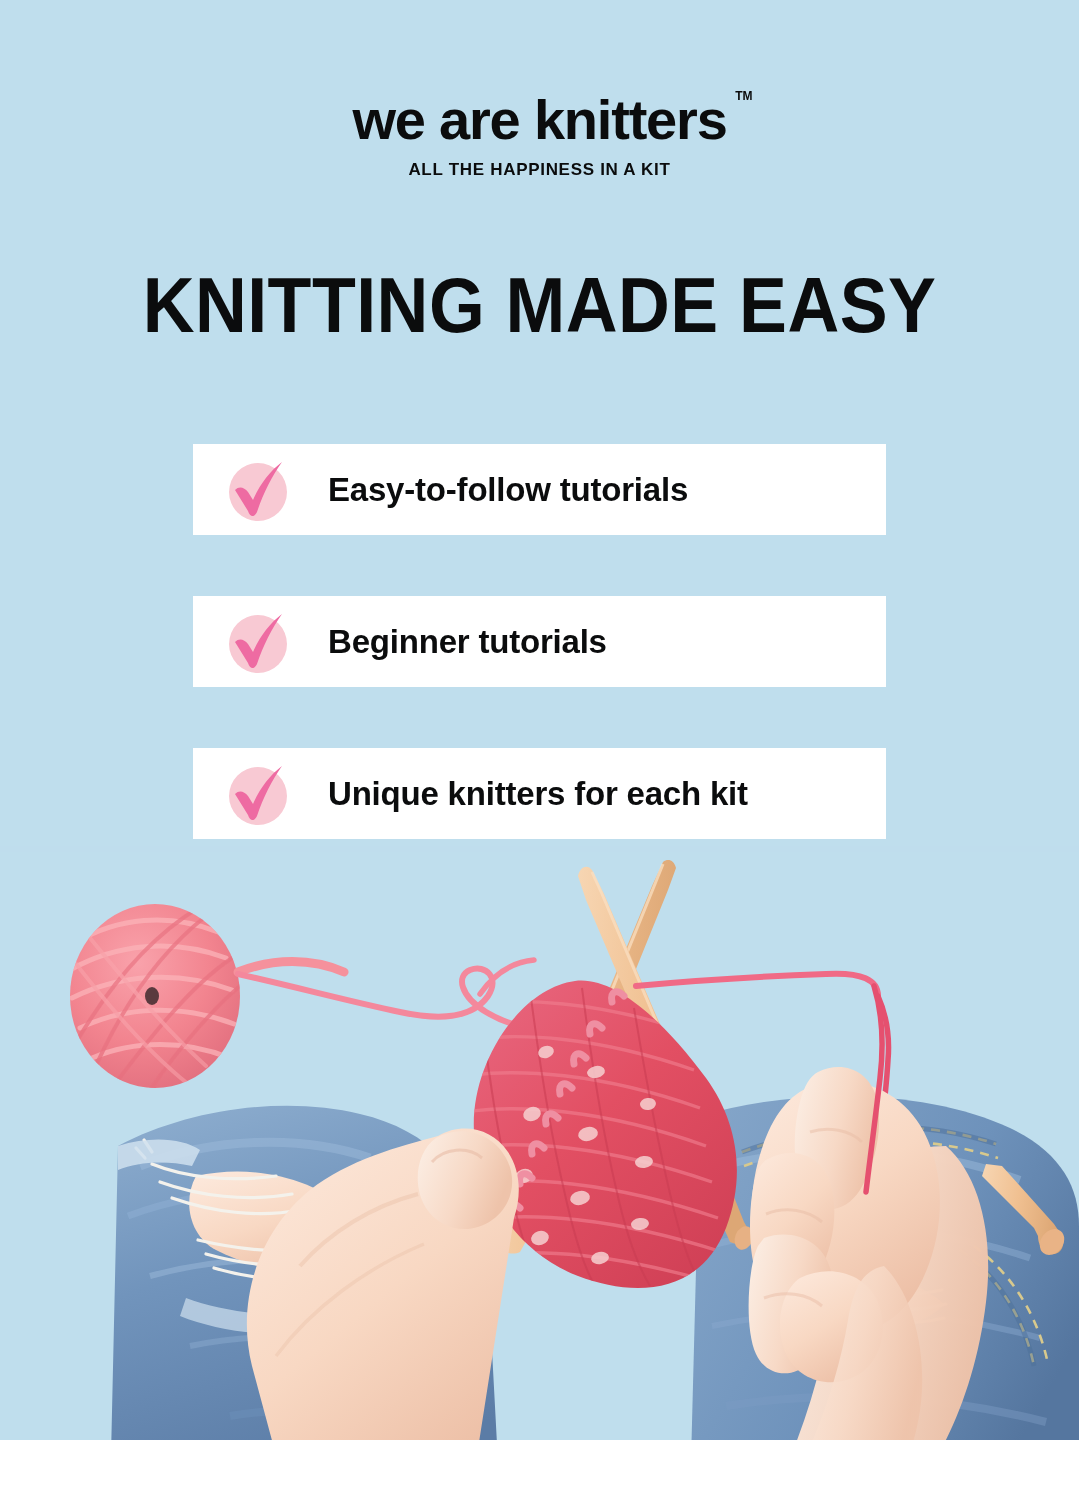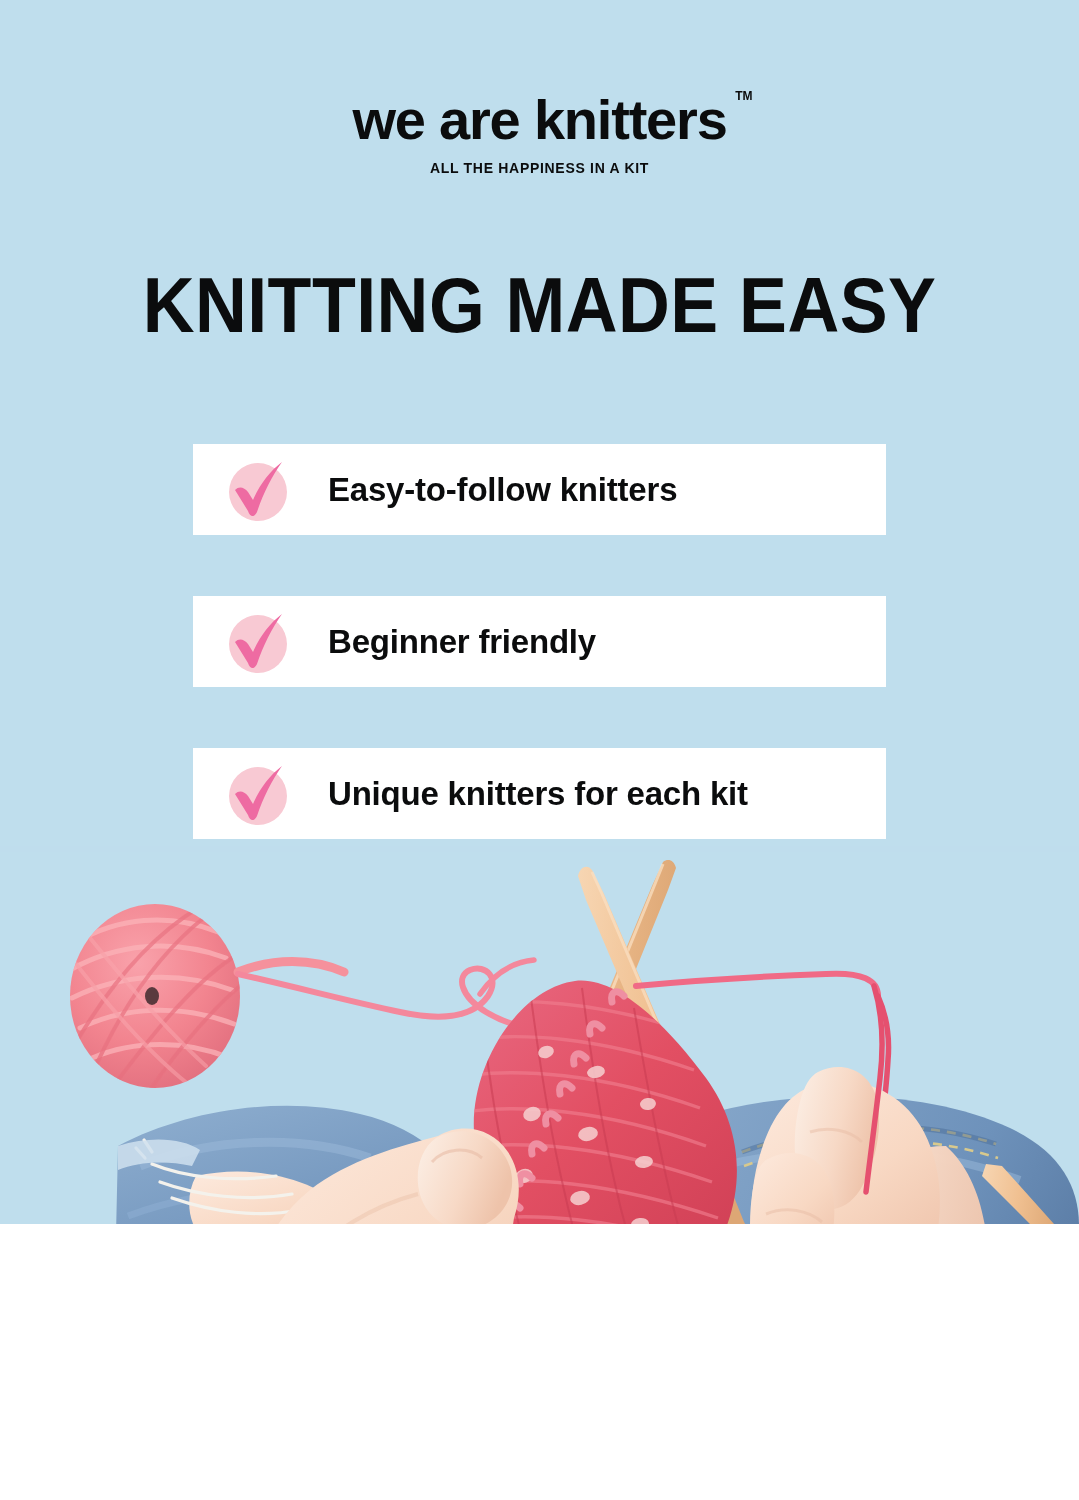--- a/index.html
+++ b/index.html
@@ -7,21 +7,21 @@
     padding: 0;
     background: #ffffff;
   }
   body {
     font-family: "Liberation Sans", sans-serif;
   }
 
   .poster {
     position: relative;
     width: 1079px;
-    height: 1224px;
+    height: 1440px;
     overflow: hidden;
     background: #bfdeed;
   }
 
   
   .logo-block {
     position: absolute;
     top: 92px;
     left: 0;
     width: 100%;
@@ -44,21 +44,21 @@
     right: -26px;
     font-size: 12px;
     font-weight: bold;
     letter-spacing: 0;
     line-height: 1;
   }
   .logo-tagline {
     margin-top: 12px;
     font-family: "Liberation Sans", sans-serif;
     font-weight: bold;
-    font-size: 14px;
+    font-size: 17px;
     letter-spacing: 0.7px;
     color: #0b0c0d;
   }
 
   
   .headline {
     position: absolute;
     top: 266px;
     left: 0;
     width: 100%;
@@ -150,31 +150,31 @@
 
   <div class="features">
 
     <div class="feature-card">
       <div class="check-wrap">
         <div class="check-disc"></div>
         <svg class="check-mark" viewBox="0 0 72 72">
           <path d="M13 36 C17 32 22 33 26 38 L31 46 C38 30 48 17 60 8 C50 22 41 40 35 58 C32 64 28 63 26 57 Z" fill="#ee6ba2"></path>
         </svg>
       </div>
-      <div class="feature-label">Easy-to-follow knitters</div>
+      <div class="feature-label">Easy-to-follow tutorials</div>
     </div>
 
     <div class="feature-card">
       <div class="check-wrap">
         <div class="check-disc"></div>
         <svg class="check-mark" viewBox="0 0 72 72">
           <path d="M13 36 C17 32 22 33 26 38 L31 46 C38 30 48 17 60 8 C50 22 41 40 35 58 C32 64 28 63 26 57 Z" fill="#ee6ba2"></path>
         </svg>
       </div>
-      <div class="feature-label">Beginner friendly</div>
+      <div class="feature-label">Beginner tutorials</div>
     </div>
 
     <div class="feature-card">
       <div class="check-wrap">
         <div class="check-disc"></div>
         <svg class="check-mark" viewBox="0 0 72 72">
           <path d="M13 36 C17 32 22 33 26 38 L31 46 C38 30 48 17 60 8 C50 22 41 40 35 58 C32 64 28 63 26 57 Z" fill="#ee6ba2"></path>
         </svg>
       </div>
       <div class="feature-label">Unique knitters for each kit</div>

